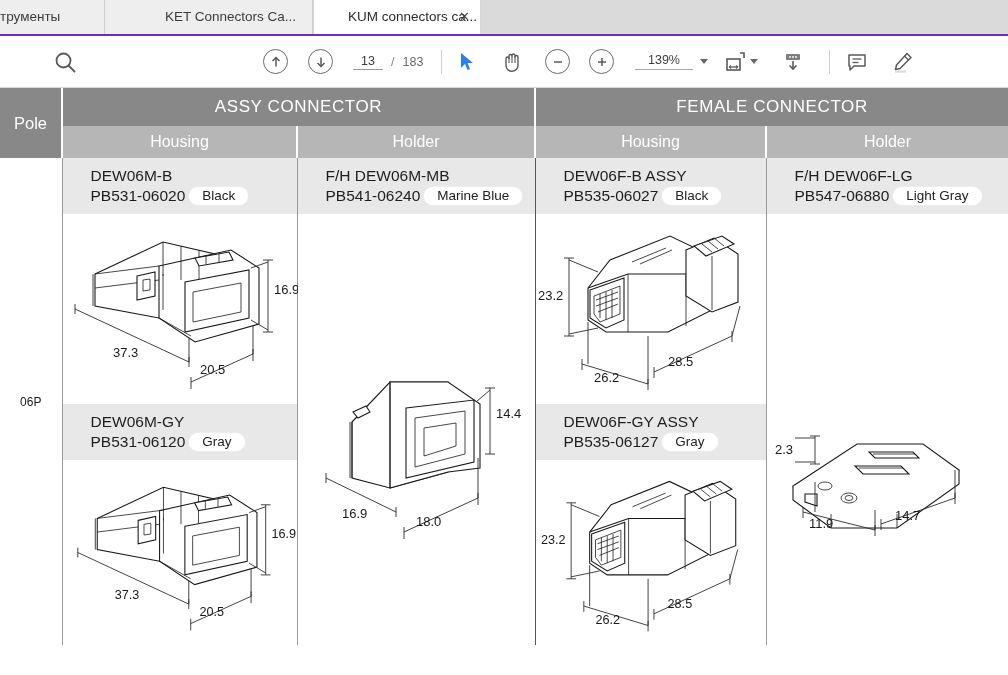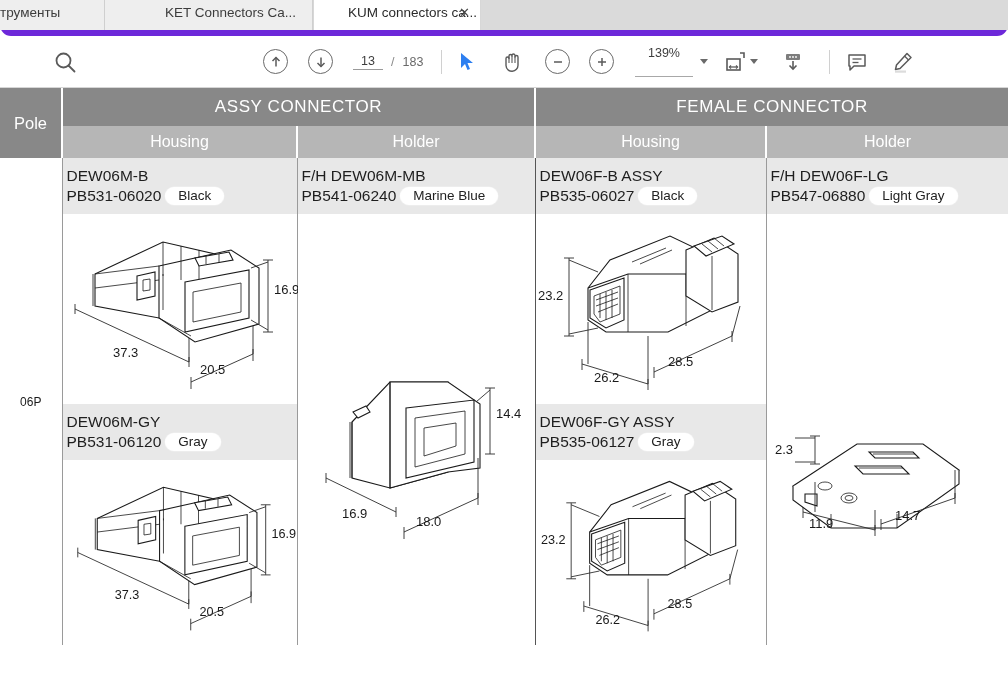--- a/index.html
+++ b/index.html
@@ -11,22 +11,21 @@
     overflow: hidden;
   }
 
   
   .tabstrip {
     position: relative;
     height: 36px;
     background: #dadada;
     display: flex;
     align-items: flex-end;
-    border-bottom: 6px solid #6d28d9;
-    border-radius: 11px;
+    border-bottom: 2px solid #6d28d9;
   }
   .tab {
     height: 35px;
     display: flex;
     align-items: center;
     justify-content: flex-end;
     padding: 0 16px;
     font-size: 13.5px;
     color: #3c3c3c;
     background: #eeeeee;
@@ -98,21 +97,21 @@
     border-bottom: 1px solid #9a9a9a;
     padding-bottom: 1px;
   }
   .pagetot { font-size: 12.5px; color: #6a6a6a; margin-left: 8px; }
   .slash { font-size: 12.5px; color: #8a8a8a; margin-left: 8px; }
   .divider-v { width: 1px; height: 24px; background: #d0d0d0; }
   .zoomval {
     font-size: 12.5px;
     color: #3d3d3d;
     border-bottom: 1px solid #a8a8a8;
-    padding: 0 4px 16px 4px;
+    padding: 0 4px 2px 4px;
     min-width: 58px;
     text-align: center;
   }
   .caret {
     width: 0; height: 0;
     border-left: 4.5px solid transparent;
     border-right: 4.5px solid transparent;
     border-top: 5.5px solid #6a6a6a;
     margin-left: 7px;
   }
@@ -163,21 +162,21 @@
     text-align: center;
     vertical-align: middle;
     font-size: 12px;
     color: #1a1a1a;
     border-right: 1px solid #9a9a9a;
     background: #ffffff;
   }
 
   .labelcell {
     background: #e8e8e8;
-    padding: 8px 12px 9px 4px;
+    padding: 8px 12px 9px 28px;
     vertical-align: top;
     height: 56px;
   }
   .labelcell .line1 {
     font-size: 15.5px;
     color: #1e1e1e;
     line-height: 1.28;
     white-space: nowrap;
   }
   .labelrow2 {

